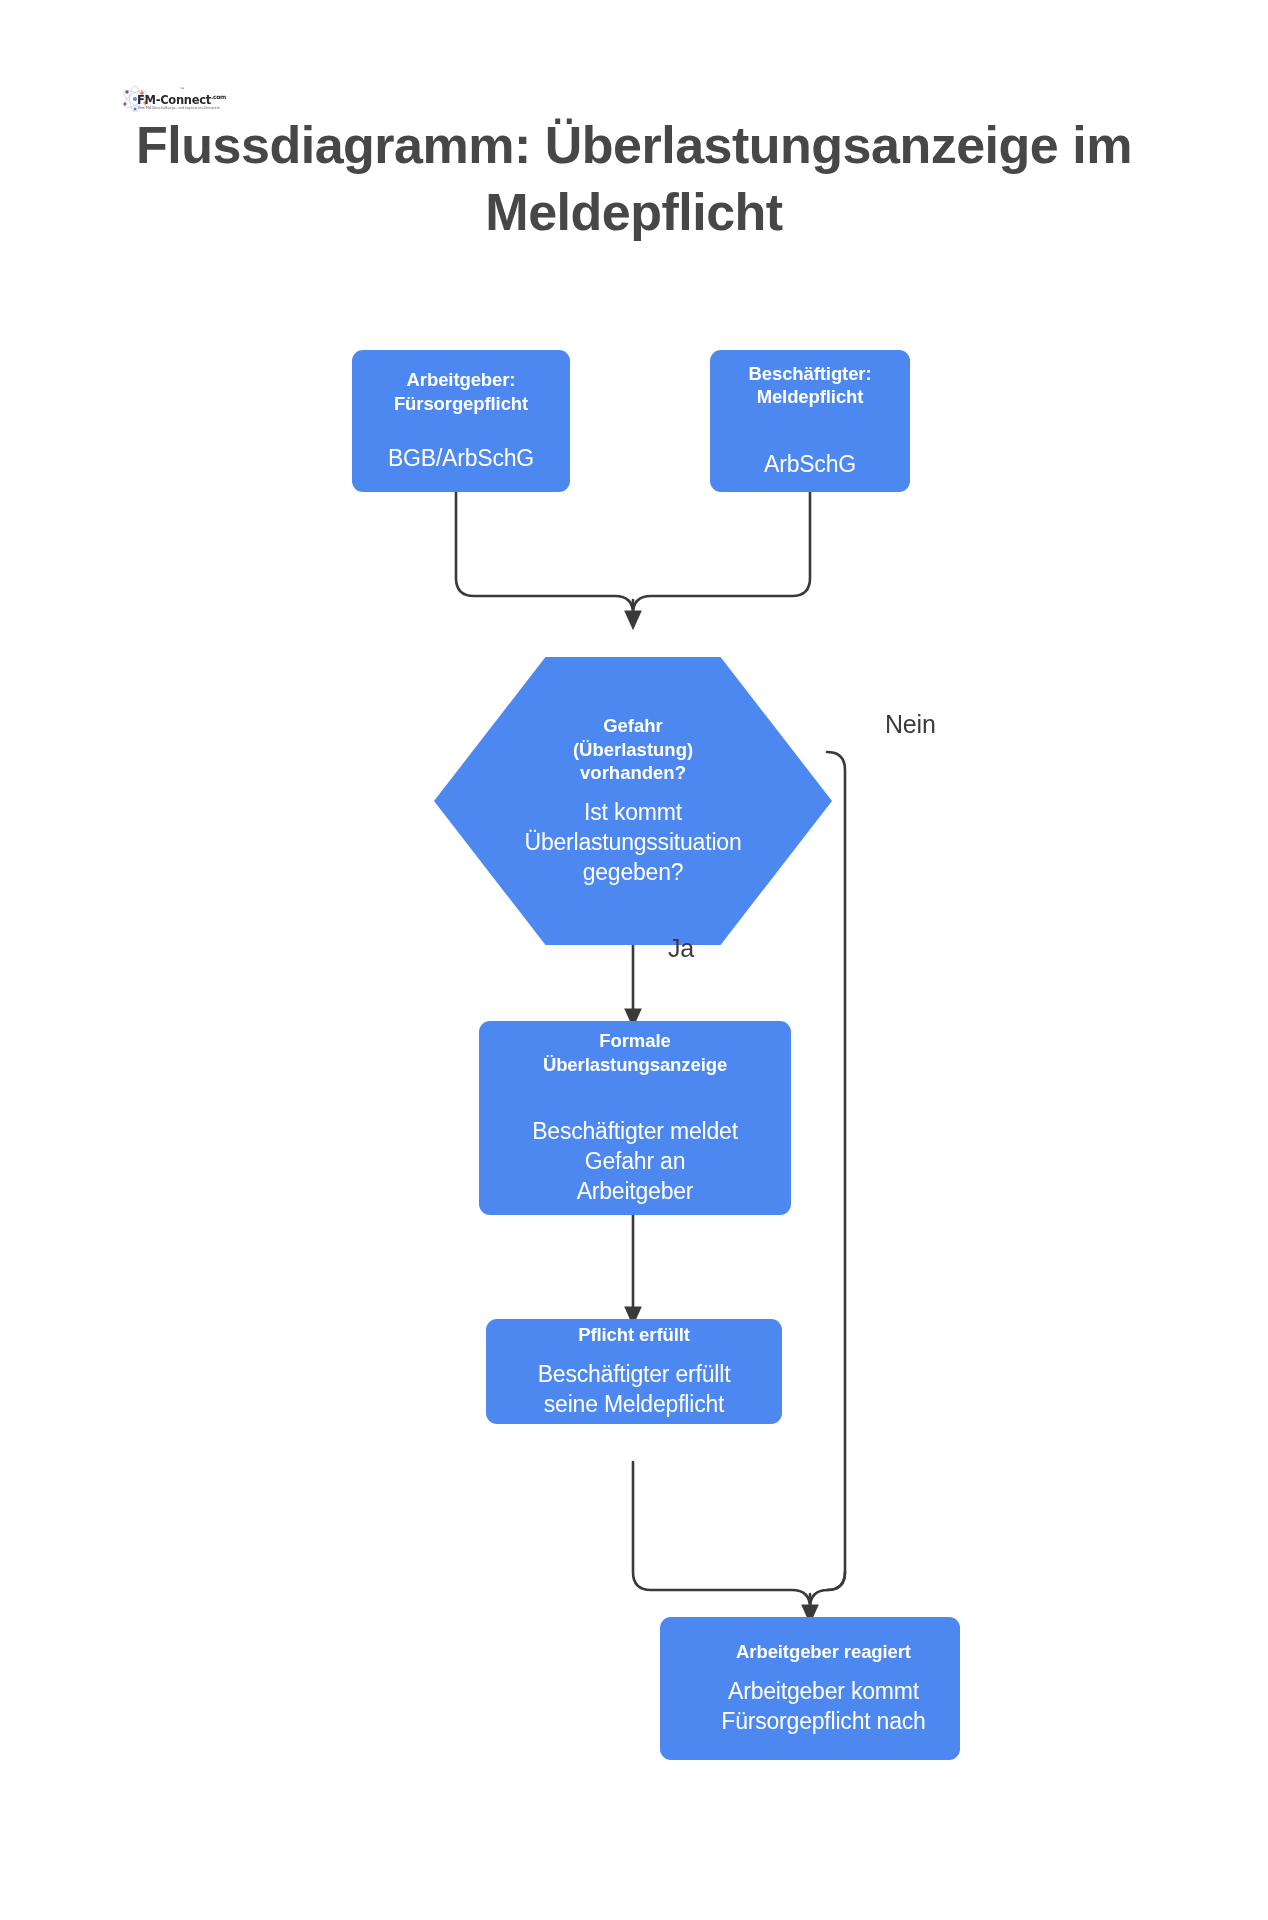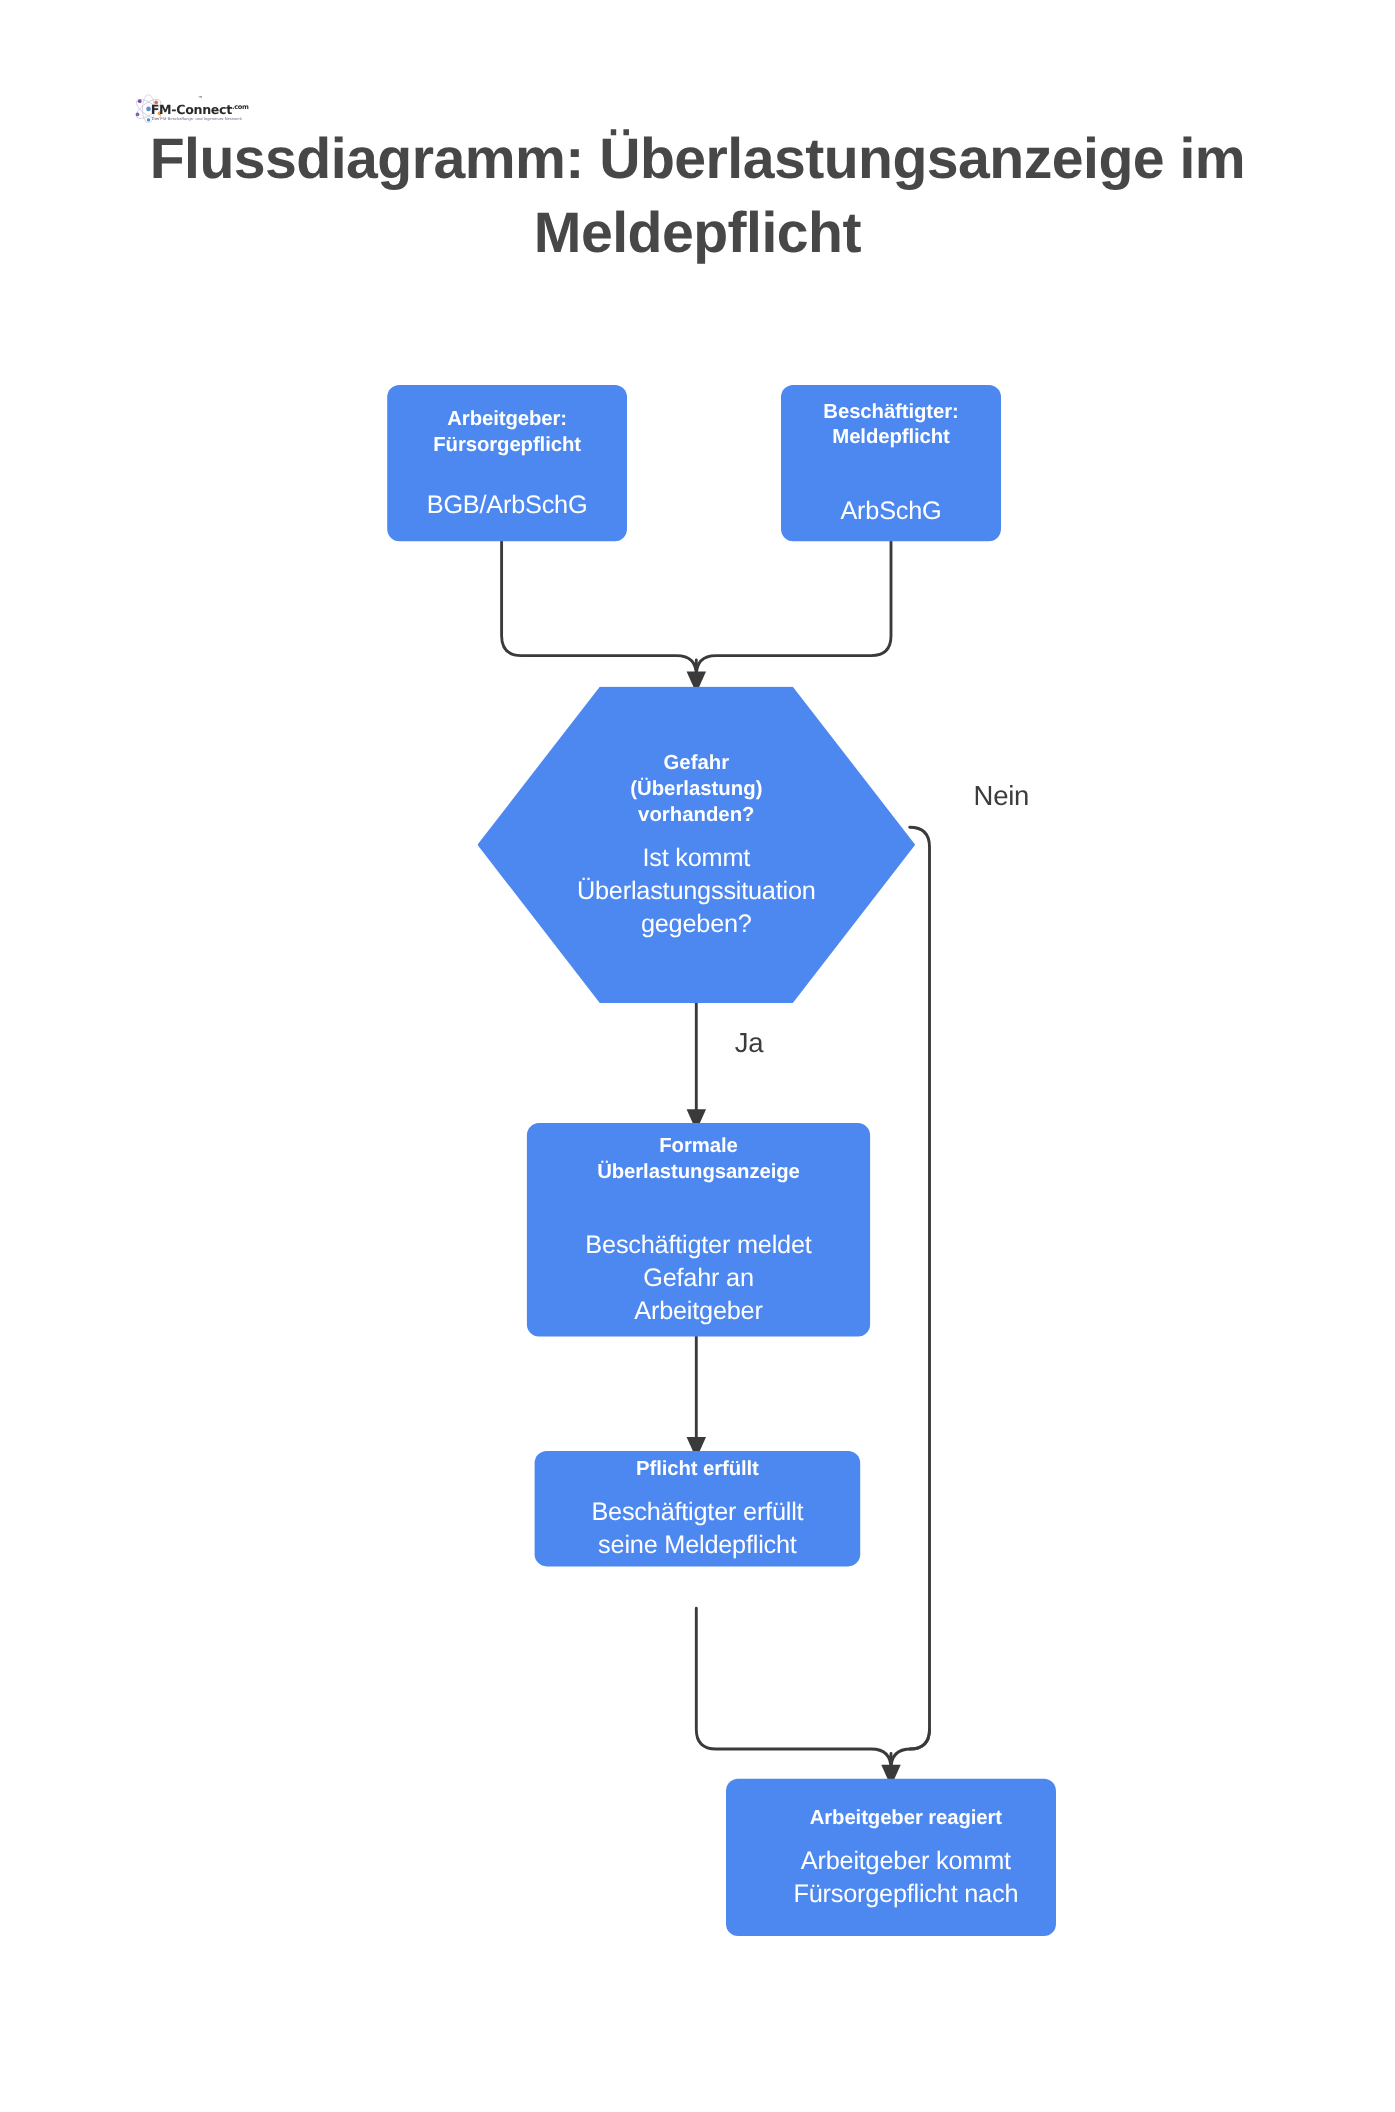--- a/index.html
+++ b/index.html
@@ -219,21 +219,21 @@
   </div>
 
   <div class="node" style="left:710px; top:350px; width:200px; height:142px;gap:29px;">
     <div class="n-title">
       <span>Beschäftigter:</span><br>
       <span>Meldepflicht</span>
     </div>
     <div class="n-sub">ArbSchG</div>
   </div>
 
-  <div class="hex" style="left:434px; top:624px; width:398px; height:288px;">
+  <div class="hex" style="left:434px; top:657px; width:398px; height:288px;">
     <div class="n-title">
       <span>Gefahr</span><br>
       <span>(Überlastung)</span><br>
       <span>vorhanden?</span>
     </div>
     <div class="n-sub">
       <span>Ist kommt</span><br>
       <span>Überlastungssituation</span><br>
       <span>gegeben?</span>
     </div>

